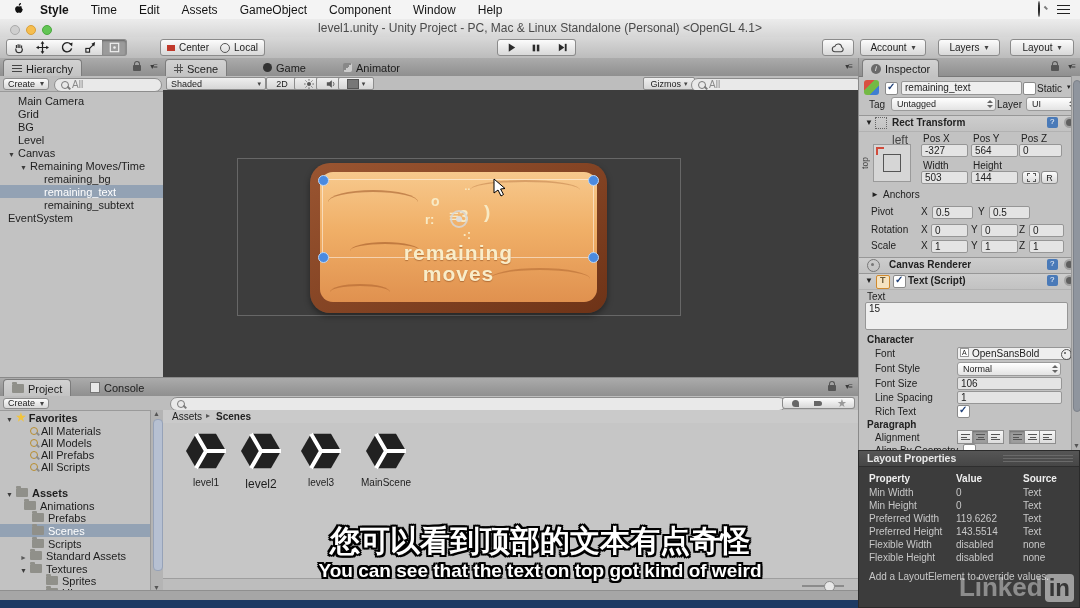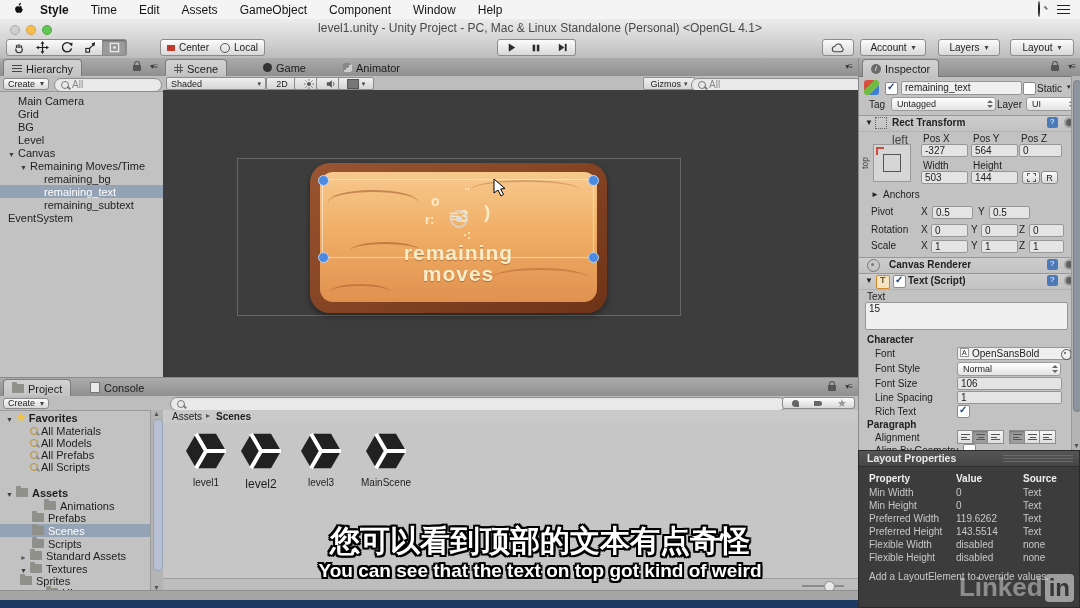--- a/index.html
+++ b/index.html
@@ -561,21 +561,21 @@
       </div>
     <div class="trow" style="top:82px;padding-left:30px;width:150px">
         <span class="mag y"></span>
         <span>All Scripts</span>
       </div>
     <div class="trow" style="top:108px;padding-left:6px;width:150px;font-weight:bold">
         <span class="tri-d"></span>
         <span class="fold"></span>
         <span>Assets</span>
       </div>
-    <div class="trow" style="top:121px;padding-left:44px;width:150px">
+    <div class="trow" style="top:121px;padding-left:24px;width:150px">
         <span class="fold"></span>
         <span>Animations</span>
       </div>
     <div class="trow" style="top:133px;padding-left:32px;width:150px">
         <span class="fold"></span>
         <span>Prefabs</span>
       </div>
     <div class="trow sel" style="top:146px;padding-left:32px;width:150px">
         <span class="fold"></span>
         <span>Scenes</span>
@@ -587,21 +587,21 @@
     <div class="trow" style="top:171px;padding-left:20px;width:150px">
         <span class="tri-r"></span>
         <span class="fold"></span>
         <span>Standard Assets</span>
       </div>
     <div class="trow" style="top:184px;padding-left:20px;width:150px">
         <span class="tri-d"></span>
         <span class="fold"></span>
         <span>Textures</span>
       </div>
-    <div class="trow" style="top:196px;padding-left:20px;width:150px">
+    <div class="trow" style="top:196px;padding-left:46px;width:150px">
         <span class="fold"></span>
         <span>Sprites</span>
       </div>
     <div class="trow" style="top:208px;padding-left:46px;width:150px">
         <span class="fold"></span>
         <span>UI</span>
       </div>
 
     <div class="scroll" style="left:150px;top:32px;width:12px;height:181px;border-right:1px solid #9a9a9a">
       <span style="position:absolute;left:2px;top:0;font-size:7px;color:#555">▲</span>

